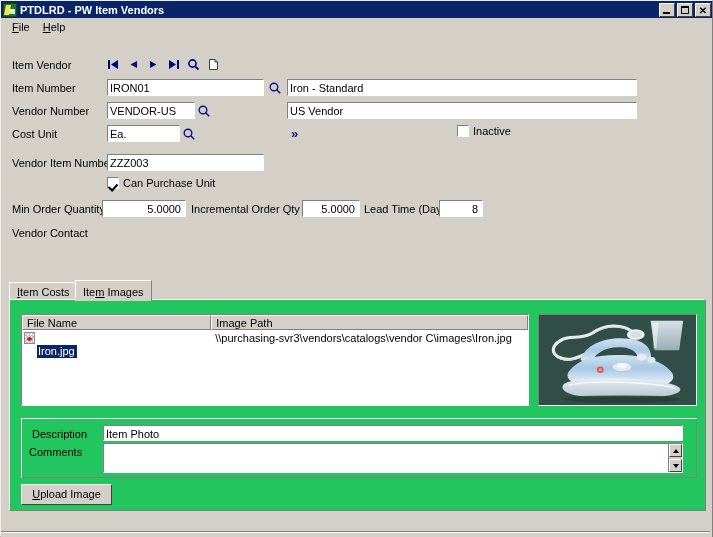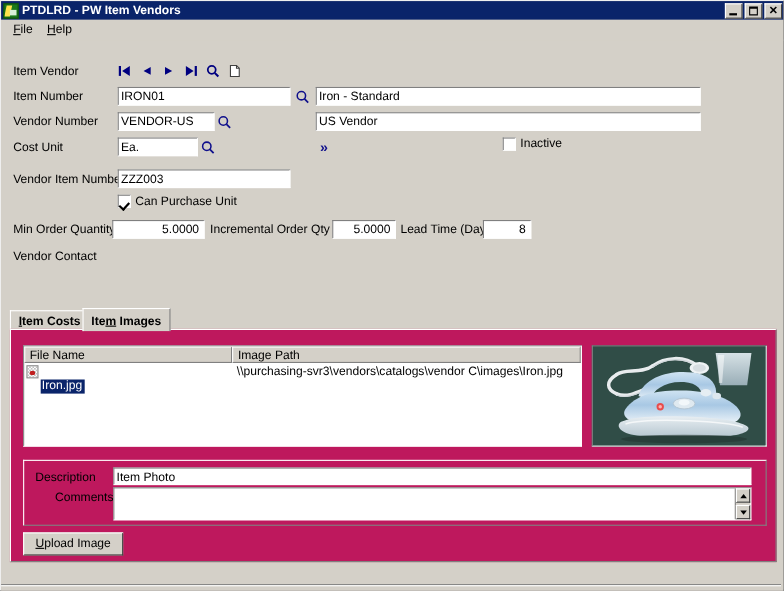--- a/index.html
+++ b/index.html
@@ -246,37 +246,36 @@
     background: #d4d0c8;
     border-top: 1px solid #ffffff;
     border-left: 1px solid #ffffff;
     border-right: 1px solid #808080;
     box-sizing: border-box;
     font-size: 11px;
     padding: 2px 7px 0 7px;
     white-space: nowrap;
     line-height: 14px;
     cursor: default;
-    font-weight: bold;
   }
   .tab.active {
     top: -2px;
     height: 21px;
     padding-top: 4px;
     z-index: 3;
     border-bottom: none;
   }
   .tab u { text-decoration: underline; }
 
   #tab-panel {
     position: absolute;
     left: 8px; top: 262px;
     width: 697px;
     height: 212px;
-    background: #be185d;
+    background: #22c55e;
     border-top: 1px solid #ffffff;
     border-left: 1px solid #ffffff;
     border-right: 1px solid #808080;
     border-bottom: 1px solid #808080;
     box-sizing: border-box;
   }
 
   
   #grid {
     position: absolute;
@@ -652,21 +651,21 @@
           <path d="M26 70 C 34 66, 52 64, 86 65 C 114 66, 134 69, 142 74 C 146 77, 140 82, 124 83 L 44 83 C 26 82, 20 74, 26 70 Z" fill="url(#soleGrad)"></path>
           <path d="M30 72 C 40 69, 60 68, 88 69 C 112 70, 130 72, 138 75" fill="none" stroke="#ffffff" stroke-width="1.4" opacity="0.7"></path>
 
           <ellipse cx="84" cy="86" rx="58" ry="4" fill="#22352f" opacity="0.55"></ellipse>
         </svg>
       </div>
 
       <div id="desc-group">
         <div class="lbl" style="left:10px; top:9px;">Description</div>
         <div class="txt" style="left:81px; top:6px; width:580px; height:16px;">Item Photo</div>
-        <div class="lbl" style="left:28px; top:27px;">Comments</div>
+        <div class="lbl" style="left:7px; top:27px;">Comments</div>
         <div id="comments-box">
           <div id="comments-scroll">
             <div class="sb-btn up">
               <span class="arrow"></span>
             </div>
             <div class="sb-btn down">
               <span class="arrow"></span>
             </div>
           </div>
         </div>

